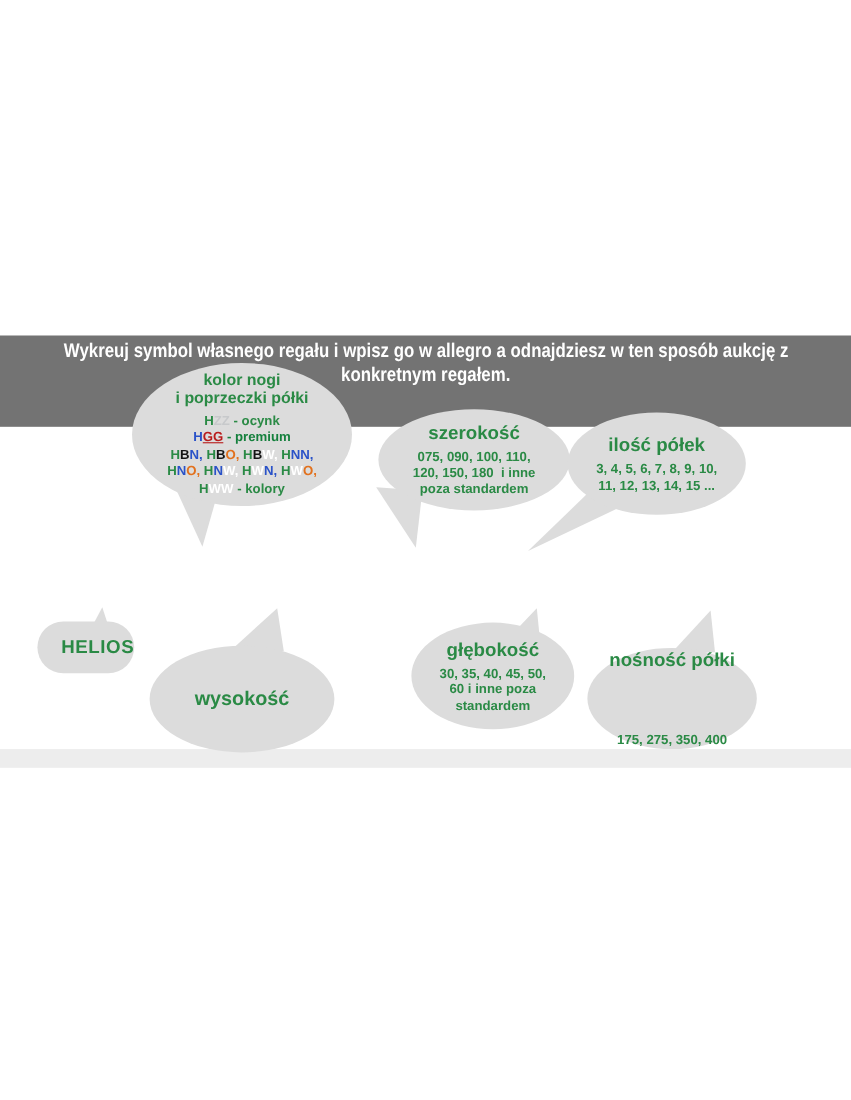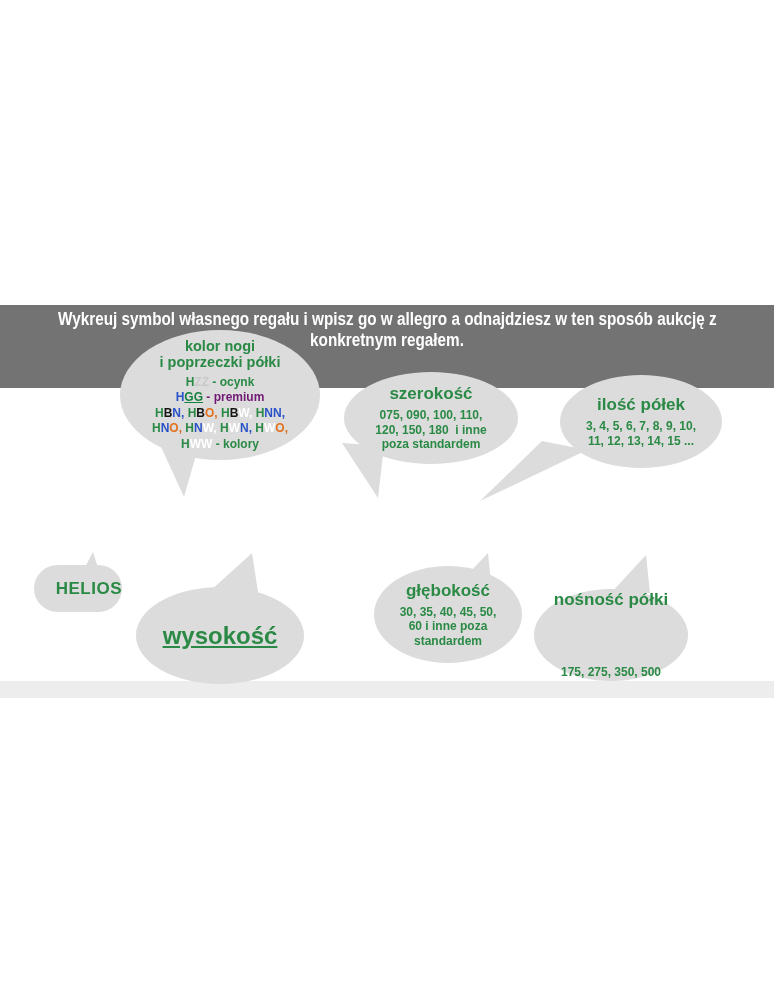--- a/index.html
+++ b/index.html
@@ -23,25 +23,25 @@
     display:flex; flex-direction:column; align-items:center; justify-content:center;
     text-align:center; font-weight:bold; }
   .tline { white-space:pre-wrap; }
   .btitle { color:var(--green); }
   .bbody { color:var(--green); font-size:12px; line-height:14.5px; margin-top:4px; }
   .b-kolor { left:120px; top:330px; width:200px; height:130px; border-radius:50%; }
   .b-kolor .btitle { font-size:14.5px; line-height:16px; }
   .codes { font-size:12px; line-height:15.5px; margin-top:5px; }
   .b-szer { left:344px; top:372px; width:174px; height:92px; border-radius:50%; }
   .b-szer .btitle, .b-gleb .btitle, .b-nos .btitle, .b-ilosc .btitle { font-size:17px; }
-  .b-ilosc { left:560px; top:375px; width:162px; height:93px; border-radius:50%; }
+  .b-ilosc { left:516px; top:375px; width:162px; height:93px; border-radius:50%; }
   .b-helios { left:34px; top:565px; width:88px; height:47px; border-radius:24px;align-items:flex-end; }
   .helios { color:var(--green); font-size:17px; letter-spacing:0.5px; }
   .b-wys { left:136px; top:587px; width:168px; height:97px; border-radius:50%; }
-  .b-wys .btitle { font-size:24px;text-decoration:underline; }
+  .b-wys .btitle { font-size:18px; }
   .b-gleb { left:374px; top:566px; width:148px; height:97px; border-radius:50%; }
   .b-nos { left:534px; top:589px; width:154px; height:92px; border-radius:50%;gap:48px; }
   .b-nos .bbody { margin-top:7px; }
 </style>
 </head>
 <body>
 
 <div class="canvas">
 
   <div class="band banner">
@@ -64,21 +64,21 @@
     <path d="M611 593 L650 593 L646 555 Z"></path>
   </svg>
 
   <div class="bubble b-kolor">
     <div class="btitle">
         <div class="tline">kolor nogi</div>
         <div class="tline">i poprzeczki półki</div>
       </div>
     <div class="codes">
         <div class="tline"><span style="color: rgb(42, 138, 69);">H</span><span style="color: rgb(199, 201, 203);">ZZ</span><span style="color: rgb(42, 138, 69);"> - ocynk</span></div>
-        <div class="tline"><span style="color: rgb(42, 82, 200);">H</span><span style="color: #15803d; text-decoration: underline;">GG</span><span style="color: #701a75;"> - premium</span></div>
+        <div class="tline"><span style="color: rgb(42, 82, 200);">H</span><span style="color: #b91c1c; text-decoration: underline;">GG</span><span style="color: #15803d;"> - premium</span></div>
         <div class="tline"><span style="color: rgb(42, 138, 69);">H</span><span style="color: rgb(20, 20, 20);">B</span><span style="color: rgb(42, 82, 200);">N, </span><span style="color: rgb(42, 138, 69);">H</span><span style="color: rgb(20, 20, 20);">B</span><span style="color: rgb(226, 113, 29);">O, </span><span style="color: rgb(42, 138, 69);">H</span><span style="color: rgb(20, 20, 20);">B</span><span style="color: rgb(255, 255, 255);">W</span><span style="color: rgb(255, 255, 255);">, </span><span style="color: rgb(42, 138, 69);">H</span><span style="color: rgb(42, 82, 200);">NN,</span></div>
         <div class="tline"><span style="color: rgb(42, 138, 69);">H</span><span style="color: rgb(42, 82, 200);">N</span><span style="color: rgb(226, 113, 29);">O, </span><span style="color: rgb(42, 138, 69);">H</span><span style="color: rgb(42, 82, 200);">N</span><span style="color: rgb(255, 255, 255);">W, </span><span style="color: rgb(42, 138, 69);">H</span><span style="color: rgb(255, 255, 255);">W</span><span style="color: rgb(42, 82, 200);">N, </span><span style="color: rgb(42, 138, 69);">H</span><span style="color: rgb(255, 255, 255);">W</span><span style="color: rgb(226, 113, 29);">O,</span></div>
         <div class="tline"><span style="color: rgb(42, 138, 69);">H</span><span style="color: rgb(255, 255, 255);">WW</span><span style="color: rgb(42, 138, 69);"> - kolory</span></div>
       </div>
   </div>
 
   <div class="bubble b-szer">
     <div class="btitle">szerokość</div>
     <div class="bbody">
         <div class="tline">075, 090, 100, 110,</div>
@@ -108,17 +108,17 @@
     <div class="bbody">
         <div class="tline">30, 35, 40, 45, 50,</div>
         <div class="tline">60 i inne poza</div>
         <div class="tline">standardem</div>
       </div>
   </div>
 
   <div class="bubble b-nos">
     <div class="btitle">nośność półki</div>
     <div class="bbody">
-        <div class="tline">175, 275, 350, 500</div>
+        <div class="tline">175, 275, 350, 400</div>
       </div>
   </div>
 
 </div>
 
 </body></html>

